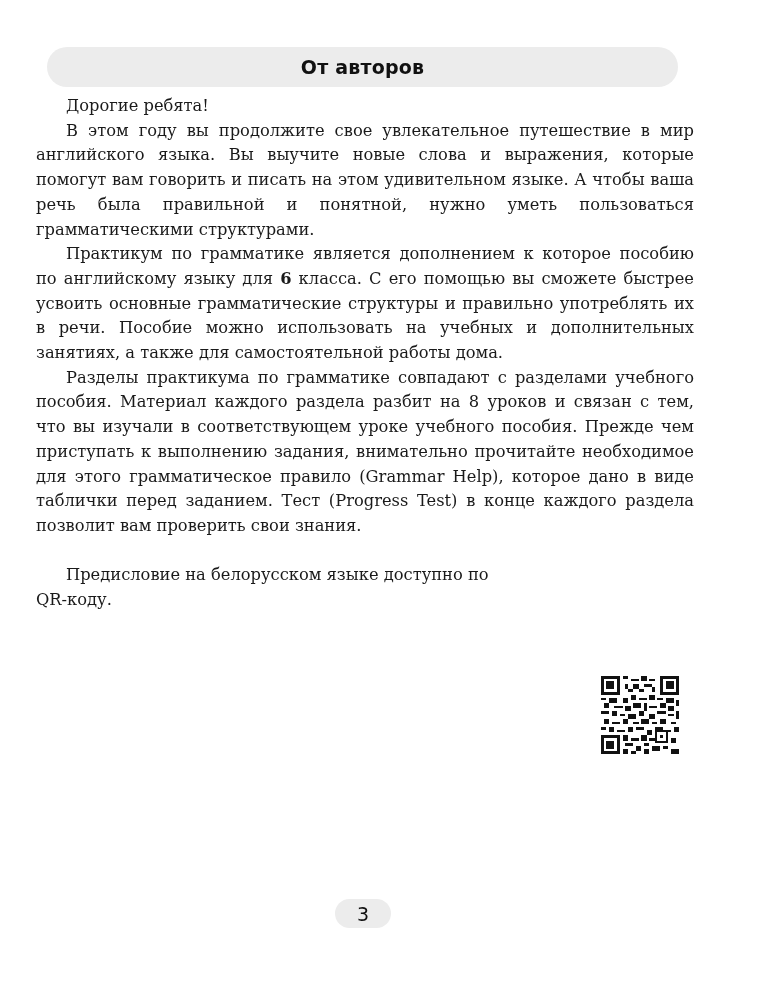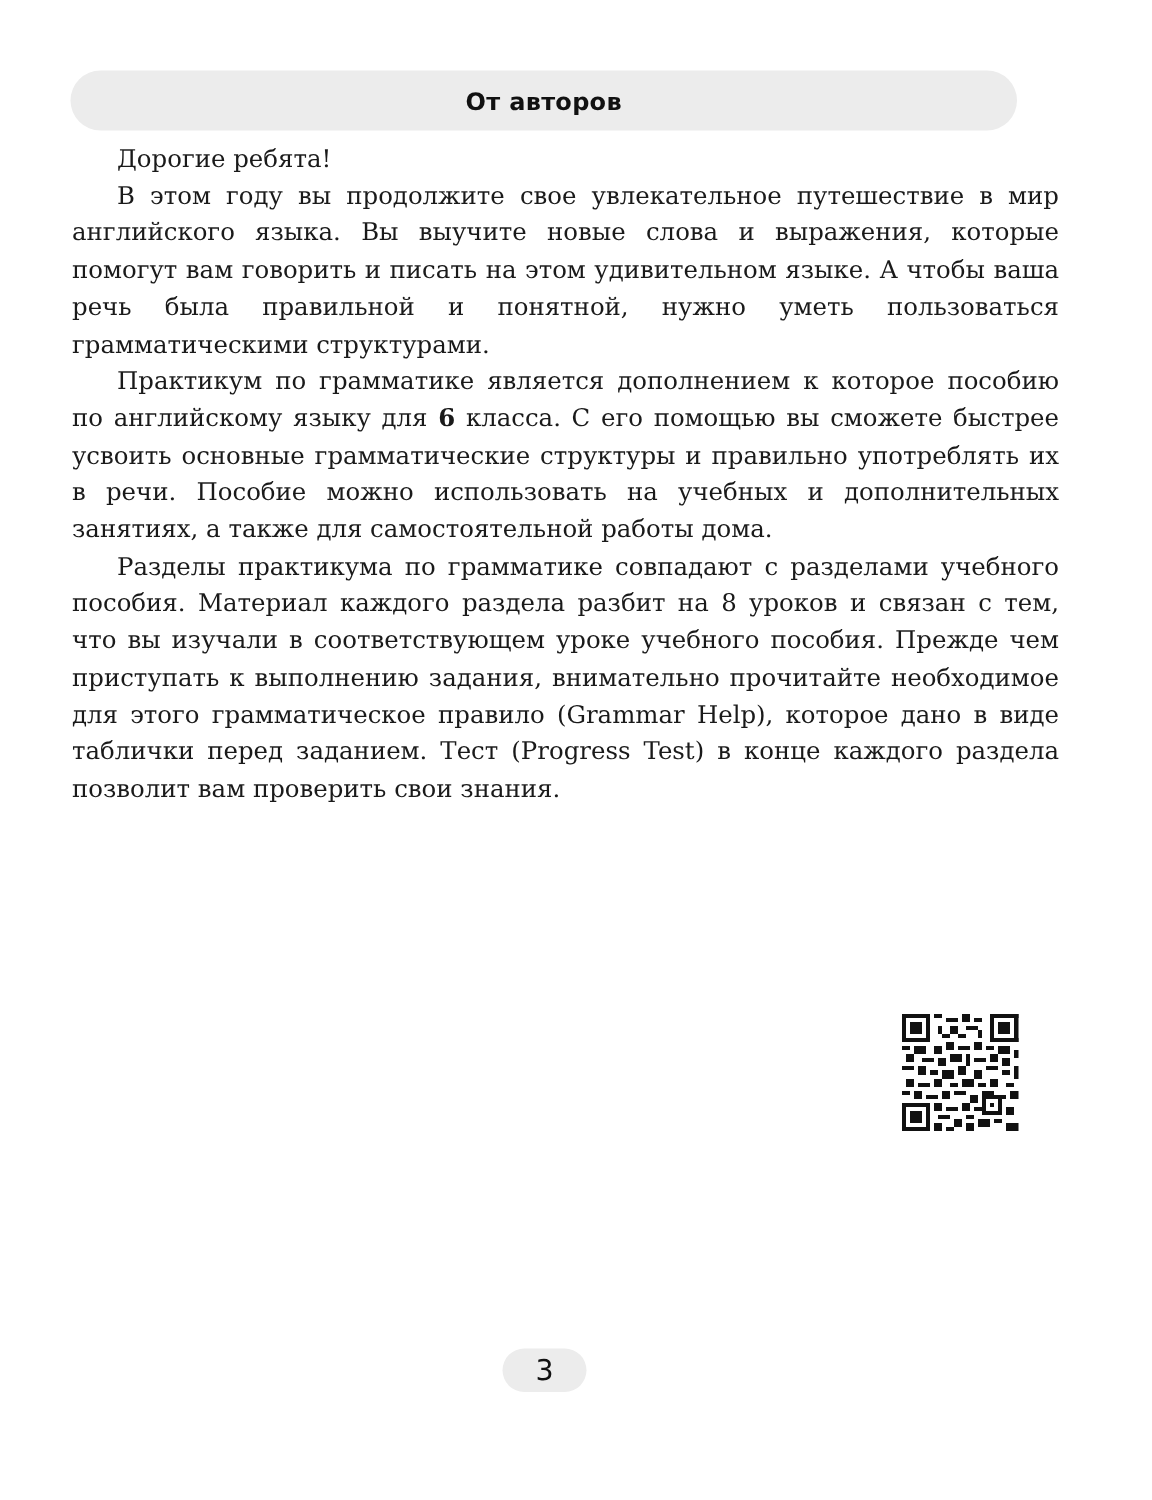--- a/index.html
+++ b/index.html
@@ -3,25 +3,25 @@
 <meta charset="utf-8">
 <style>
   html, body { margin: 0; padding: 0; background: #ffffff; }
   body { width: 768px; height: 1000px; position: relative; overflow: hidden; }
   .header-pill {
     position: absolute; left: 47px; top: 47px; width: 631px; height: 40px;
     background: #ececec; border-radius: 20px;
     display: flex; align-items: center; justify-content: center;
   }
   .header-title {
-    font-family: "DejaVu Sans", sans-serif; font-weight: bold; font-size: 16px;
+    font-family: "DejaVu Sans", sans-serif; font-weight: bold; font-size: 19px;
     color: #111; letter-spacing: 0.2px;
   }
   .body-text {
-    position: absolute; left: 48px; top: 94px; width: 658px;
+    position: absolute; left: 36px; top: 94px; width: 658px;
     font-family: "DejaVu Serif", serif; font-size: 16.3px; line-height: 24.7px;
     color: #1a1a1a; text-align: justify;
   }
   .body-text p { margin: 0; text-indent: 30px; }
   .body-text b { font-weight: bold; }
   .gap { height: 24.7px; }
   .footer-note { width: 470px; text-align: left; }
   .qr {
     position: absolute; left: 601px; top: 676px; width: 78px; height: 78px;
   }
@@ -38,20 +38,21 @@
 <div class="header-pill">
   <span class="header-title">От авторов</span>
 </div>
 
 <div class="body-text">
   <p>Дорогие ребята!</p>
   <p>В этом году вы продолжите свое увлекательное путешествие в мир английского языка. Вы выучите новые слова и выражения, которые помогут вам говорить и писать на этом удивительном языке. А чтобы ваша речь была правильной и понятной, нужно уметь пользоваться грамматическими структурами.</p>
   <p><span>Практикум по грамматике является дополнением к которое пособию по английскому языку для </span><b>6</b><span> класса. С его помощью вы сможете быстрее усвоить основные грамматические структуры и правильно употреблять их в речи. Пособие можно использовать на учебных и дополнительных занятиях, а также для самостоятельной работы дома.</span></p>
   <p>Разделы практикума по грамматике совпадают с разделами учебного пособия. Материал каждого раздела разбит на 8 уроков и связан с тем, что вы изучали в соответствующем уроке учебного пособия. Прежде чем приступать к выполнению задания, внимательно прочитайте необходимое для этого грамматическое правило (Grammar Help), которое дано в виде таблички перед заданием. Тест (Progress Test) в конце каждого раздела позволит вам проверить свои знания.</p>
   <div class="gap"></div>
+  <p class="footer-note">Предисловие на белорусском языке доступно по QR-коду.</p>
 </div>
 
 <div class="qr">
   <svg width="78" height="78" viewBox="0 0 29 29" shape-rendering="crispEdges">
     <rect width="29" height="29" fill="#fff"></rect>
     <g fill="#111">
       <rect x="0" y="0" width="7" height="1"></rect>
         <rect x="0" y="6" width="7" height="1"></rect>
         <rect x="0" y="0" width="1" height="7"></rect>
         <rect x="6" y="0" width="1" height="7"></rect>

